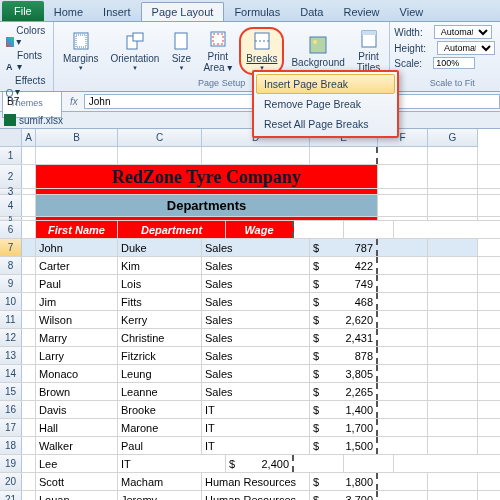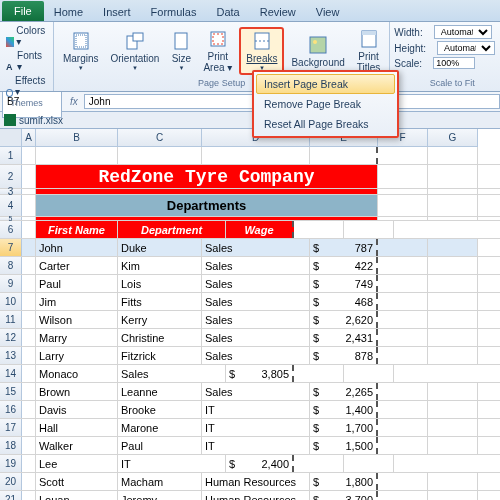--- a/index.html
+++ b/index.html
@@ -10,21 +10,21 @@
 .tab.file { background: #217346; background: linear-gradient(#2a8f5a, #10703d); color: #fff; border-radius: 2px 2px 0 0; margin-left: 2px; padding: 4px 12px; }
 .tab.active { background: #f1f5fa; border: 1px solid #8ba6c4; border-bottom: none; border-radius: 2px 2px 0 0; }
 
 .ribbon { background: linear-gradient(#f6f9fd, #e4ecf6); height: 70px; border-bottom: 1px solid #8ba6c4; display: flex; position: relative; }
 .group { border-right: 1px solid #b3c7de; padding: 2px 4px; display: flex; flex-direction: column; justify-content: space-between; }
 .group-label { text-align: center; font-size: 9px; color: #5d7698; padding-bottom: 1px; }
 .group-body { display: flex; gap: 2px; flex: 1; align-items: center; }
 .btn-small { display: flex; align-items: flex-end; gap: 2px; padding: 1px 2px; font-size: 10px; color: #1f3b5c; }
 .dropdown-arrow { font-size: 7px; }
 .btn-large { display: flex; flex-direction: column; align-items: center; justify-content: center; padding: 2px 5px; font-size: 10px; color: #1f3b5c; text-align: center; line-height: 1.1; }
-.btn-large.highlighted { border: 2px solid #e8402a; background: #fff3d6; border-radius: 3px; text-decoration: underline; }
+.btn-large.highlighted { border: 2px solid #e8402a; background: #fff3d6; border-radius: 14px; text-decoration: underline; }
 .icon { width: 16px; height: 16px; display: inline-block; }
 .icon-lg { width: 20px; height: 20px; margin-bottom: 2px; }
 
 .scale-row { display: flex; align-items: center; gap: 11px; font-size: 10px; color: #1f3b5c; padding: 1px 0;}
 .scale-select { font-size: 9px; border: 1px solid #9ab3d0; background: #fff; padding: 0 2px; width: 58px; }
 
 .context-menu { position: absolute; top: 70px; left: 252px; background: linear-gradient(#f9fbfd, #e9eff7); border: 2px solid #e8402a; border-radius: 2px; box-shadow: 2px 2px 6px rgba(0,0,0,0.3); z-index: 100; width: 147px; padding: 2px; }
 .menu-item { padding: 4px 8px; font-size: 10.5px; color: #1f3b5c; }
 .menu-item.highlighted { background: linear-gradient(#fef2cf, #fbdc8a); border: 1px solid #e8b53b; border-radius: 2px; padding: 3px 7px; }
 
@@ -40,36 +40,37 @@
 .row { display: flex; height: 18px; border-bottom: 1px solid #d4d4d4; }
 .row-hdr { width: 22px; background: linear-gradient(#f4f7fb, #e2e9f2); border-right: 1px solid #b3c7de; text-align: center; font-size: 10px; color: #2a4a6d; line-height: 18px; }
 .row-hdr.sel { background: linear-gradient(#fde8b6, #f9d177); }
 .col-hdrs { display: flex; height: 18px; }
 .col-hdr { border-right: 1px solid #b3c7de; border-bottom: 1px solid #b3c7de; background: linear-gradient(#f4f7fb, #e2e9f2); text-align: center; font-size: 10px; color: #2a4a6d; line-height: 18px; }
 .corner { width: 22px; background: #e2e9f2; border-right: 1px solid #b3c7de; border-bottom: 1px solid #b3c7de; }
 .cell { border-right: 1px solid #d4d4d4; padding: 0 3px; font-size: 11px; line-height: 18px; overflow: hidden; white-space: nowrap; }
 .c-A { width: 14px; } .c-B { width: 82px; } .c-C { width: 84px; } .c-D { width: 108px; } .c-E { width: 68px; } .c-F { width: 50px; } .c-G { width: 50px; }
 .page-break { border-right: 2px dashed #555 !important; }
 
-.title-cell { background: #ff0000; color: #ffffff; font-family: Liberation Mono, monospace; }
+.title-cell { background: #ff0000; color: #0f172a; font-family: Liberation Serif, serif; }
 .title-text { font-size: 18px; font-weight: bold; text-align: center; }
 .dept-cell { background: #8db4c8; text-align: center; font-weight: bold; font-size: 13px; }
 .hdr-cell { background: #ff0000; color: #fff; font-weight: bold; font-style: italic; font-size: 11px; text-align: center; }
 .selected-row .cell { background: #dbe9f7; }
 .selected-row .cell:first-of-type { border-left: 2px solid #2a5a8a; }
 .wage { text-align: right; }
 .dollar { float: left; }
 </style>
 </head>
 <body>
 
 <div class="ribbon-tabs">
   <div class="tab file">File</div>
   <div class="tab">Home</div>
   <div class="tab">Insert</div>
+  <div class="tab active">Page Layout</div>
   <div class="tab">Formulas</div>
   <div class="tab">Data</div>
   <div class="tab">Review</div>
   <div class="tab">View</div>
 </div>
 
 <div class="ribbon">
   <div class="group" style="width:80px">
     <div class="group-body" style="flex-direction:column;align-items:flex-start;gap:1px">
       <div class="btn-small">
@@ -310,20 +311,21 @@
   <div class="cell c-C">Fitzrick</div>
   <div class="cell c-D">Sales</div>
   <div class="cell c-E wage page-break"><span class="dollar">$</span>878</div>
   <div class="cell c-F"></div>
   <div class="cell c-G"></div>
       </div>
       <div class="row">
         <div class="row-hdr">14</div>
   <div class="cell c-A"></div>
   <div class="cell c-B">Monaco</div>
+  <div class="cell c-C">Leung</div>
   <div class="cell c-D">Sales</div>
   <div class="cell c-E wage page-break"><span class="dollar">$</span>3,805</div>
   <div class="cell c-F"></div>
   <div class="cell c-G"></div>
       </div>
       <div class="row">
         <div class="row-hdr">15</div>
   <div class="cell c-A"></div>
   <div class="cell c-B">Brown</div>
   <div class="cell c-C">Leanne</div>

